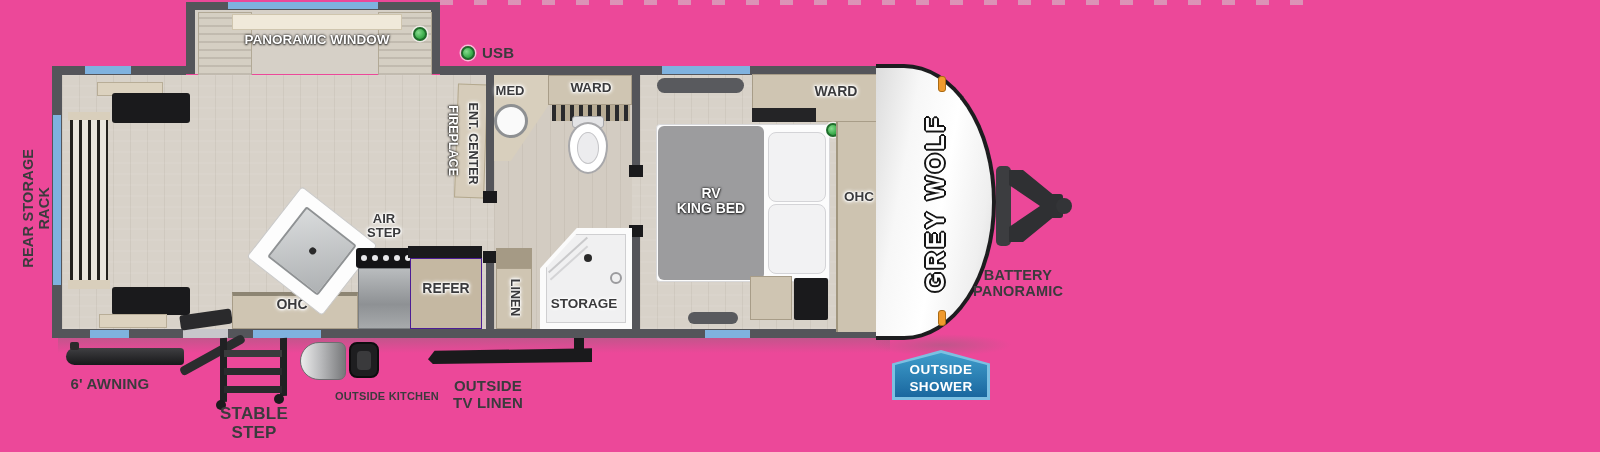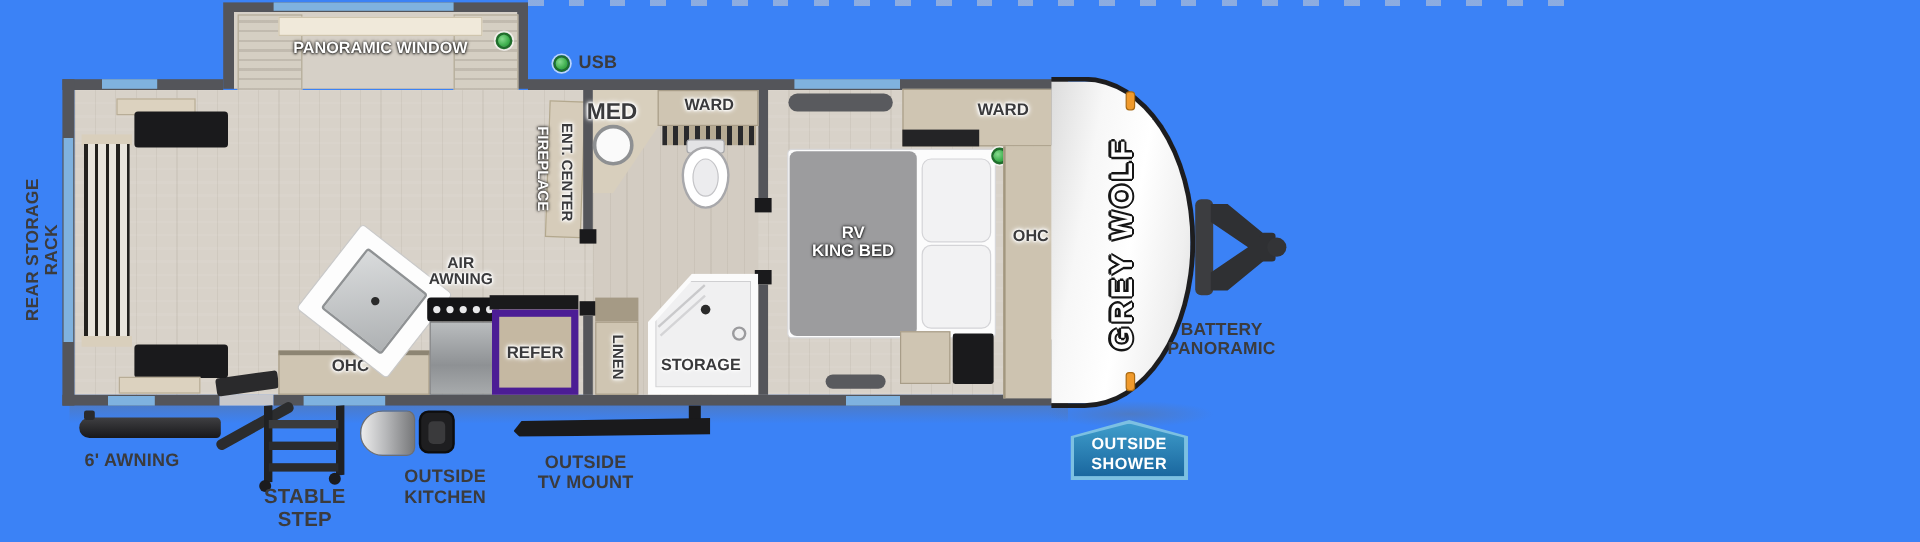--- a/index.html
+++ b/index.html
@@ -1,17 +1,17 @@
 <!DOCTYPE html>
 <html><head>
 <meta charset="utf-8">
 <title>Travel Trailer Floor Plan</title>
 <style>
   html,body{margin:0;padding:0;background:#fff;}
-  .canvas{position:relative;width:1600px;height:452px;background:#3b82f6;overflow:hidden;
+  .canvas{position:relative;width:1600px;height:452px;background:#ec4899;overflow:hidden;
           font-family:"Liberation Sans","DejaVu Sans",sans-serif;}
   .abs{position:absolute;}
   .wall{background:#54555a;}
   .floor{background:#d8d2c9;
          background-image:repeating-linear-gradient(90deg,rgba(90,80,60,.07) 0 1px,transparent 1px 17px),
                           repeating-linear-gradient(0deg,rgba(255,255,255,.05) 0 2px,transparent 2px 11px);}
   .bathfloor{background:#d3ccc2;
          background-image:repeating-linear-gradient(90deg,rgba(90,80,60,.07) 0 1px,transparent 1px 14px);}
   .win{background:#7fb2df;}
   .tan{background:#cfc5b2;border:1px solid #a89d88;box-sizing:border-box;}
@@ -98,25 +98,25 @@
   <div class="abs" style="left:356px;top:248px;width:60px;height:20px;background:#141416;border-radius:3px;display:flex;align-items:center;justify-content:space-evenly;">
     <span style="width:6px;height:6px;border-radius:50%;background:#e8e8ea;"></span>
     <span style="width:6px;height:6px;border-radius:50%;background:#e8e8ea;"></span>
     <span style="width:6px;height:6px;border-radius:50%;background:#e8e8ea;"></span>
     <span style="width:6px;height:6px;border-radius:50%;background:#e8e8ea;"></span>
     <span style="width:6px;height:6px;border-radius:50%;background:#e8e8ea;"></span>
   </div>
   <div class="abs" style="left:358px;top:268px;width:56px;height:61px;background:linear-gradient(180deg,#b9bcbe,#8e9194 60%,#a7aaac);border:1px solid #7c7f82;box-sizing:border-box;"></div>
   <div class="abs lblD" style="left:348px;top:212px;width:72px;font-size:13px;">
     <div>AIR</div>
-    <div>AWNING</div>
+    <div>STEP</div>
   </div>
 
   <div class="abs dark" style="left:408px;top:246px;width:74px;height:12px;"></div>
-  <div class="abs" style="left:410px;top:258px;width:72px;height:71px;background:#c5b8a2;border:6px solid #4c1d95;box-sizing:border-box;">
+  <div class="abs" style="left:410px;top:258px;width:72px;height:71px;background:#c5b8a2;border:1px solid #4c1d95;box-sizing:border-box;">
     <div class="lblD" style="margin-top:22px;font-size:14px;">REFER</div>
   </div>
 
   <div class="abs" style="left:456px;top:84px;width:30px;height:114px;background:#d6ccba;border:1px solid #b3a88e;box-sizing:border-box;transform:rotate(2deg);"></div>
   <div class="abs lblW" style="left:407px;top:134px;width:90px;font-size:12.5px;transform:rotate(90deg);">FIREPLACE</div>
   <div class="abs lblD" style="left:427px;top:137px;width:90px;font-size:12.5px;transform:rotate(90deg);">ENT. CENTER</div>
 
   <div class="abs bathfloor" style="left:494px;top:75px;width:138px;height:254px;"></div>
 
   <div class="abs wall" style="left:486px;top:75px;width:8px;height:118px;"></div>
@@ -125,21 +125,21 @@
   <div class="abs wall" style="left:486px;top:263px;width:8px;height:66px;"></div>
 
   <div class="abs wall" style="left:632px;top:75px;width:8px;height:92px;"></div>
   <div class="abs dark" style="left:629px;top:165px;width:14px;height:12px;"></div>
   <div class="abs dark" style="left:629px;top:225px;width:14px;height:12px;"></div>
   <div class="abs wall" style="left:632px;top:237px;width:8px;height:92px;"></div>
 
   <div class="abs" style="left:494px;top:75px;width:60px;height:86px;background:#d8cfbd;
               clip-path:polygon(0 0,100% 0,100% 26%,28% 100%,0 100%);"></div>
   <div class="abs" style="left:494px;top:104px;width:34px;height:34px;background:#fafafa;border:3px solid #8e9092;border-radius:50%;box-sizing:border-box;"></div>
-  <div class="abs lblD" style="left:486px;top:84px;width:48px;font-size:19px;">MED</div>
+  <div class="abs lblD" style="left:486px;top:84px;width:48px;font-size:13px;">MED</div>
 
   <div class="abs tan" style="left:548px;top:75px;width:84px;height:30px;"></div>
   <div class="abs" style="left:552px;top:105px;width:78px;height:16px;background:repeating-linear-gradient(90deg,#2a2a2c 0 4px,#b7ab94 4px 9px);"></div>
   <div class="abs lblD" style="left:556px;top:81px;width:70px;font-size:13.5px;">WARD</div>
 
   <div class="abs" style="left:572px;top:116px;width:32px;height:12px;background:#e3e3e5;border:1px solid #a8a8ab;box-sizing:border-box;border-radius:3px;"></div>
   <div class="abs" style="left:568px;top:122px;width:40px;height:52px;background:#ffffff;border:2px solid #a8a8ab;box-sizing:border-box;border-radius:50% 50% 50% 50%/46% 46% 54% 54%;">
     <div class="abs" style="left:7px;top:8px;width:22px;height:32px;background:#ececee;border:1px solid #c4c4c7;box-sizing:border-box;border-radius:50%;"></div>
   </div>
 
@@ -219,28 +219,28 @@
     <div class="abs" style="left:0px;top:62px;width:10px;height:10px;background:#1b1b1d;border-radius:50%;"></div>
     <div class="abs" style="left:58px;top:56px;width:10px;height:10px;background:#1b1b1d;border-radius:50%;"></div>
   </div>
   <div class="abs lblX" style="left:204px;top:404px;width:100px;font-size:17px;">STABLE STEP</div>
 
   <div class="abs" style="left:300px;top:342px;width:46px;height:38px;border-radius:19px 7px 7px 19px;
               background:linear-gradient(90deg,#ececec,#b9babc 45%,#77787a);border:1px solid #6d6e70;box-sizing:border-box;"></div>
   <div class="abs" style="left:349px;top:342px;width:30px;height:36px;background:#1e1e20;border:2px solid #0d0d0e;box-sizing:border-box;border-radius:8px;">
     <div class="abs" style="left:6px;top:7px;width:14px;height:19px;background:#3a3a3c;border-radius:4px;"></div>
   </div>
-  <div class="abs lblX" style="left:308px;top:390px;width:126px;font-size:15px;">OUTSIDE KITCHEN</div>
+  <div class="abs lblX" style="left:324px;top:390px;width:126px;font-size:11px;">OUTSIDE KITCHEN</div>
 
   <div class="abs" style="left:574px;top:338px;width:10px;height:12px;background:#1a1a1c;"></div>
   <div class="abs" style="left:428px;top:347px;width:164px;height:17px;background:#1a1a1c;
               clip-path:polygon(0 72%,4% 22%,100% 8%,100% 88%,3% 100%);"></div>
   <div class="abs lblX" style="left:436px;top:378px;width:104px;font-size:15px;">
     <div>OUTSIDE</div>
-    <div>TV MOUNT</div>
+    <div>TV LINEN</div>
   </div>
 
   <div class="abs" style="left:892px;top:350px;width:98px;height:50px;background:#7cc0e2;
               clip-path:polygon(50% 0,100% 27%,100% 100%,0 100%,0 27%);">
     <div class="abs" style="left:3px;top:3px;width:92px;height:44px;background:linear-gradient(180deg,#3f9dcb,#1a679f);
                 clip-path:polygon(50% 0,100% 27%,100% 100%,0 100%,0 27%);"></div>
     <div class="abs" style="left:0;top:12px;width:98px;text-align:center;color:#fff;font-weight:700;font-size:13.5px;line-height:1.25;letter-spacing:.4px;">
       <div>OUTSIDE</div>
       <div>SHOWER</div>
     </div>

